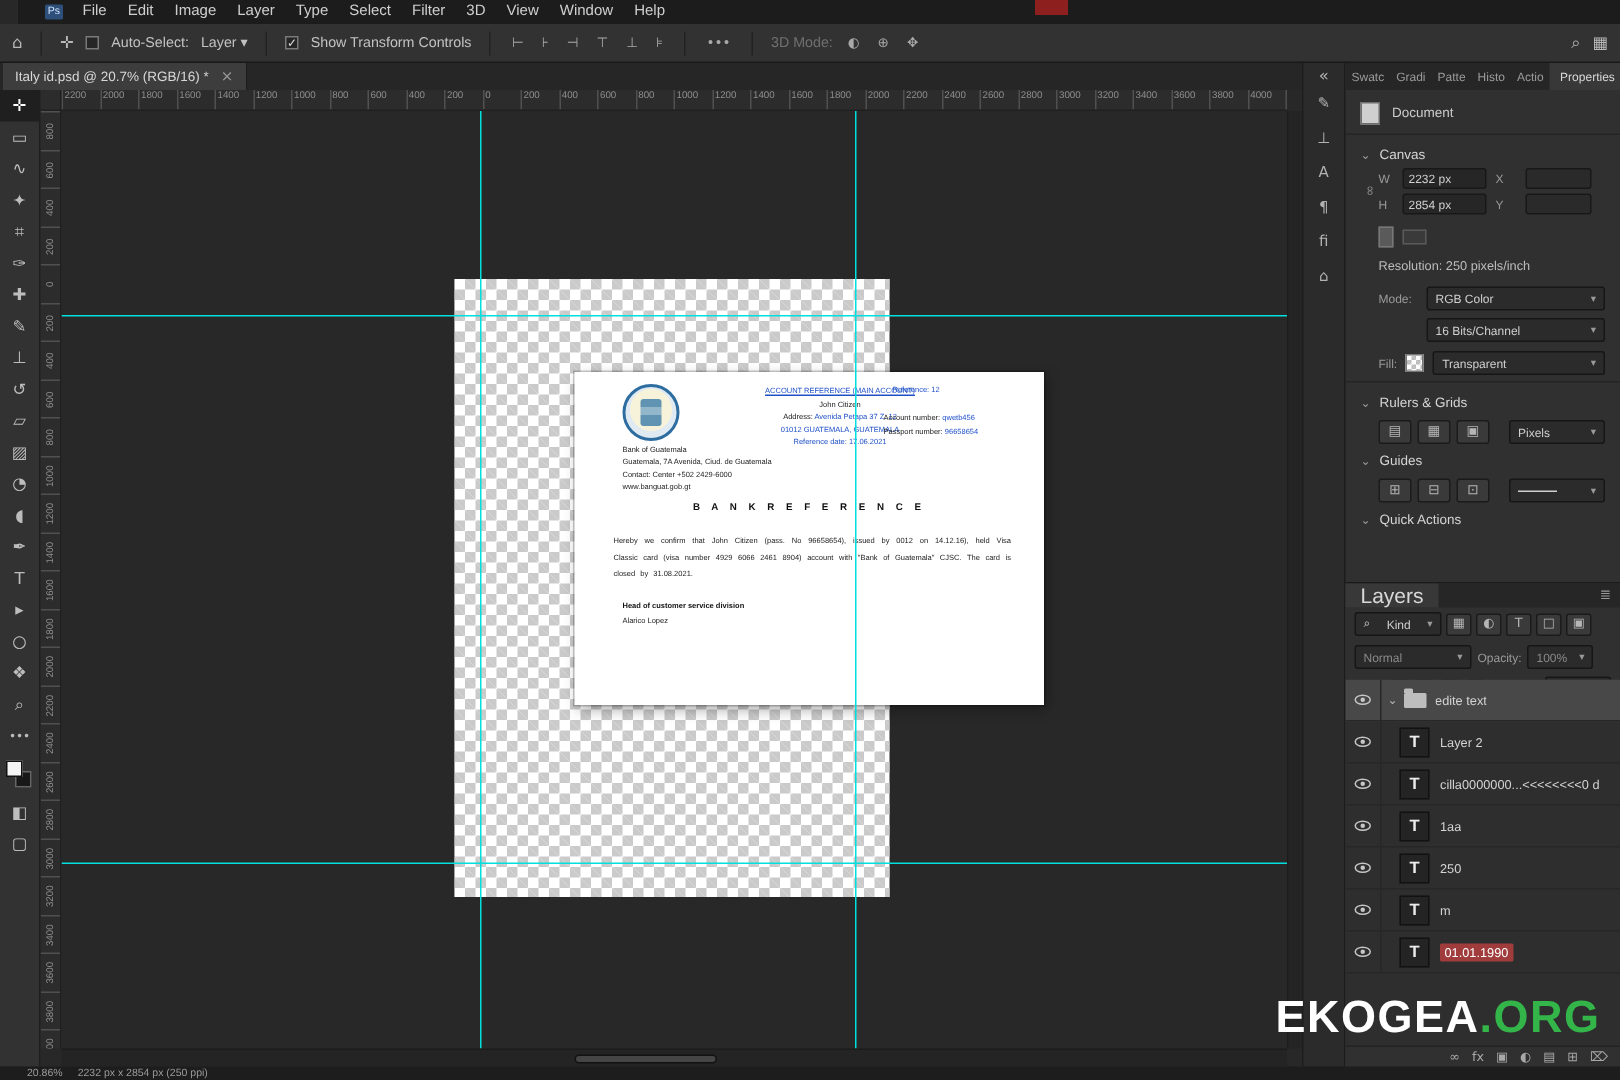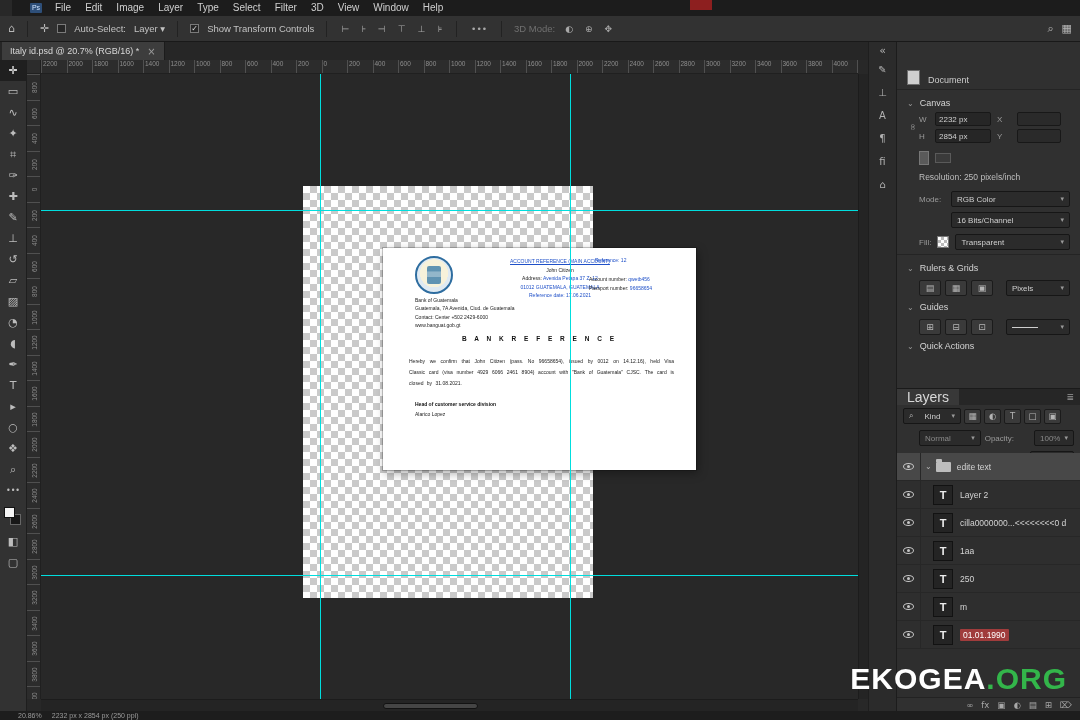--- a/index.html
+++ b/index.html
@@ -83,21 +83,21 @@
   .pi { height:23px; display:flex; align-items:center; justify-content:center; color:#b2b2b2; font-size:10px; font-family:"DejaVu Sans",sans-serif;}
   .pi.first { height:16px; font-size:11px;}
 
   
   #panels { position:absolute; left:896px; top:42px; width:184px; bottom:9px; background:#303030; border-left:1px solid #1c1c1c; z-index:6; font-size:9px;}
   #panel-tabs { height:18px; background:#262626; display:flex; overflow:hidden;}
   .ptab { padding:0 4px; font-size:8px; color:#9b9b9b; display:flex; align-items:center; white-space:nowrap;}
   .ptab.active { background:#383838; color:#dadada; padding:0 7px;}
 
   #props { position:absolute; top:18px; left:0; right:0; height:328px; overflow:hidden; padding:5px 10px;}
-  .doc-row { display:flex; gap:8px; align-items:flex-end; height:20px; color:#cccccc; font-size:9px;}
+  .doc-row { display:flex; gap:8px; align-items:center; height:20px; color:#cccccc; font-size:9px;}
   .doc-ico { width:13px; height:15px; background:#cfcfcf; border:1px solid #6e6e6e;}
   .pdivider { border:none; border-top:1px solid #242424; margin:4px -10px;}
   .sec-head { display:flex; gap:6px; align-items:center; height:18px; color:#d4d4d4; font-size:9px;}
   .chev { color:#9a9a9a; font-size:8px; font-family:"DejaVu Sans",sans-serif;}
   .wh-wrap { position:relative; margin-left:12px;}
   .link-ico { position:absolute; left:-10px; top:10px; color:#8e8e8e; font-size:9px; transform:rotate(90deg);}
   .wh-grid { display:grid; grid-template-columns:10px 56px 14px 44px; gap:3px 6px; align-items:center;}
   .flab { color:#9a9a9a; font-size:8px;}
   .field { background:#262626; border:1px solid #181818; height:14px; padding:0 3px; font-size:8px; color:#cfcfcf; display:flex; align-items:center; border-radius:2px;}
   .field.dis { color:#5c5c5c; background:#2a2a2a;}
@@ -122,21 +122,21 @@
 
   
   #layers { position:absolute; top:346px; left:0; right:0; bottom:0; background:#303030; border-top:1px solid #1a1a1a;}
   #l-tabs { height:16px; background:#262626; display:flex; align-items:stretch;}
   .l-tab { background:#383838; padding:0 10px; font-size:14px; color:#d8d8d8; display:flex; align-items:center;}
   #l-menu { margin-left:auto; color:#9a9a9a; font-size:9px; display:flex; align-items:center; padding-right:6px; font-family:"DejaVu Sans",sans-serif;}
   .l-filter { height:22px; display:flex; gap:3px; align-items:center; padding:0 6px;}
   .dd.kind { width:58px;}
   .fbtn { width:17px; height:15px; background:#3a3a3a; border:1px solid #1b1b1b; border-radius:2px; display:flex; align-items:center; justify-content:center; font-size:8.5px; color:#b5b5b5; font-family:"DejaVu Sans",sans-serif;}
   .l-blend { height:22px; display:flex; gap:4px; align-items:center; padding:0 6px; color:#9a9a9a; font-size:8px;}
-  .dd.dimdd { color:#8a8a8a;margin-left:16px; }
+  .dd.dimdd { color:#8a8a8a; }
   .l-lock { height:20px; display:flex; gap:4px; align-items:center; padding:0 6px; color:#9a9a9a; font-size:8px;}
   .fbtn.sm { width:13px; height:13px; font-size:7.5px;}
   .lockico { width:7px; height:6px; border:1px solid #b5b5b5; border-radius:1px; position:relative; margin-top:3px;}
   .lockico::before { content:""; position:absolute; top:-4px; left:1px; width:3px; height:3px; border:1px solid #b5b5b5; border-bottom:none; border-radius:3px 3px 0 0;}
   #l-list { position:absolute; top:64px; left:0; right:0; bottom:14px; background:#2e2e2e; overflow:hidden;}
   .lrow { height:28px; display:flex; align-items:center; border-bottom:1px solid #272727;}
   .lrow.sel { background:#484848;}
   .eye-well { width:24px; align-self:stretch; border-right:1px solid #272727; display:flex; align-items:center; justify-content:center;}
   .eye { width:11px; height:7px; border:1px solid #c5c5c5; border-radius:50%; position:relative;}
   .eye::after { content:""; position:absolute; width:3px; height:3px; background:#c5c5c5; border-radius:50%; top:1px; left:3px;}
@@ -427,20 +427,28 @@
     <div class="pi first">«</div>
     <div class="pi">✎</div>
     <div class="pi">⊥</div>
     <div class="pi">A</div>
     <div class="pi">¶</div>
     <div class="pi">fi</div>
     <div class="pi">⌂</div>
   </div>
 
 <div id="panels">
+  <div id="panel-tabs">
+      <span class="ptab">Swatc</span>
+      <span class="ptab">Gradi</span>
+      <span class="ptab">Patte</span>
+      <span class="ptab">Histo</span>
+      <span class="ptab">Actio</span>
+      <span class="ptab active">Properties</span>
+    </div>
 
   <div id="props">
     <div class="doc-row">
       <span class="doc-ico"></span>
       <span>Document</span>
     </div>
     <hr class="pdivider">
     <div class="sec-head">
       <span class="chev">⌄</span>
       <span>Canvas</span>

